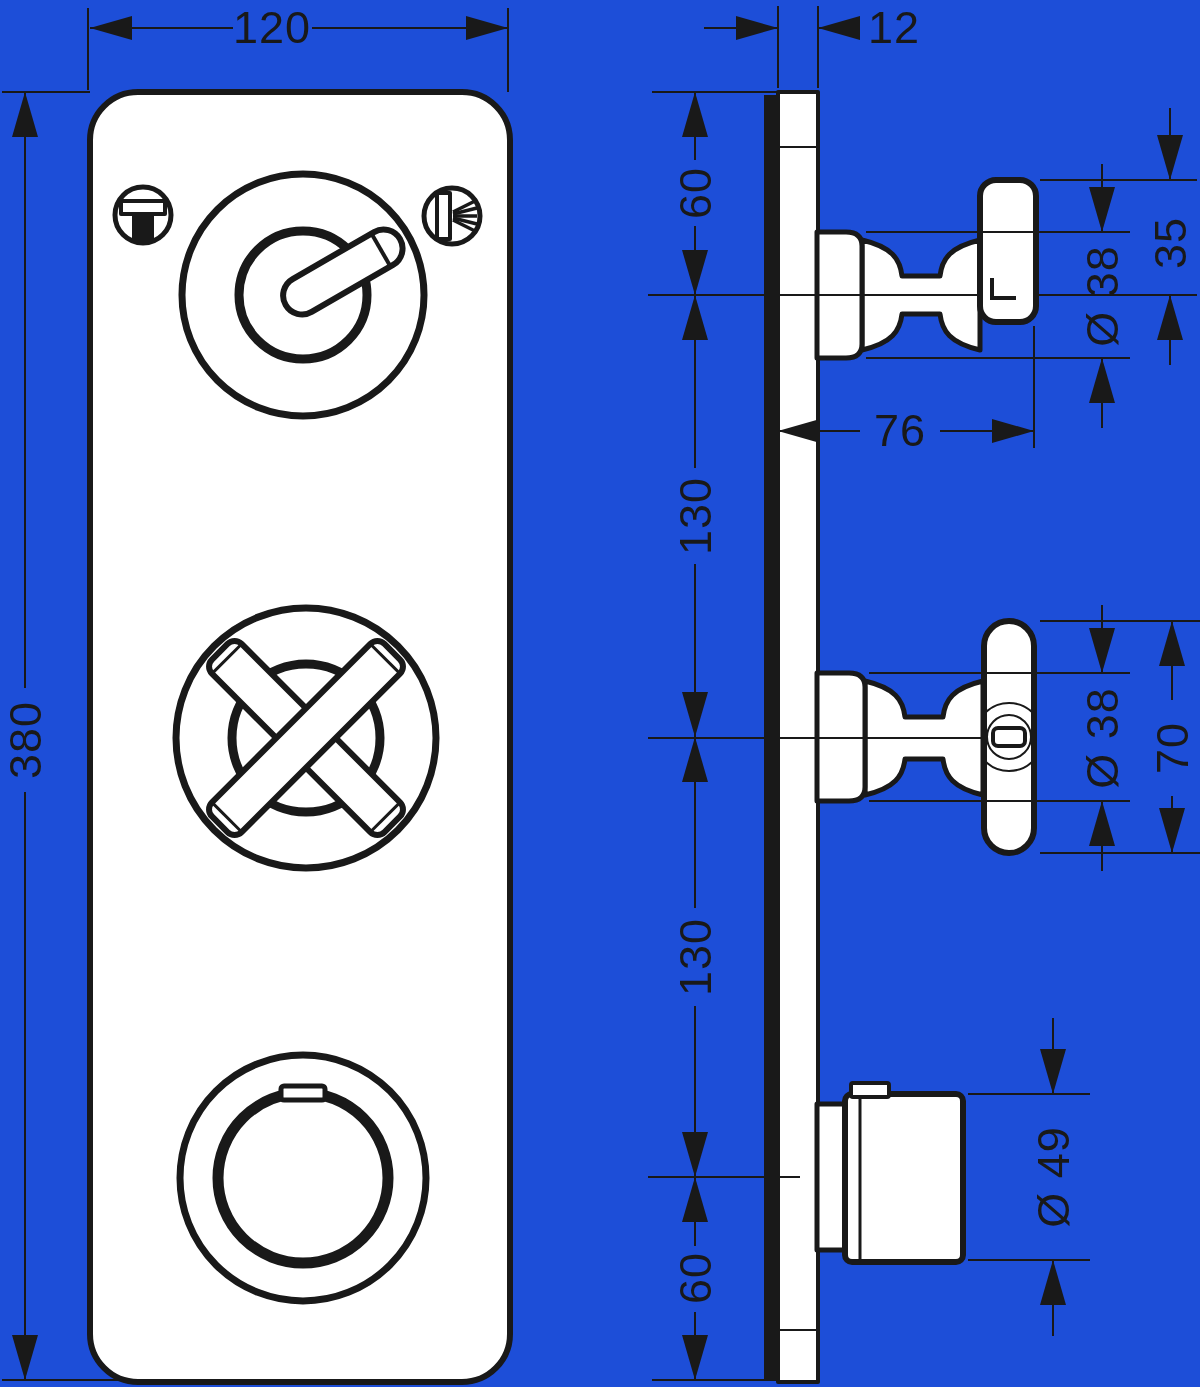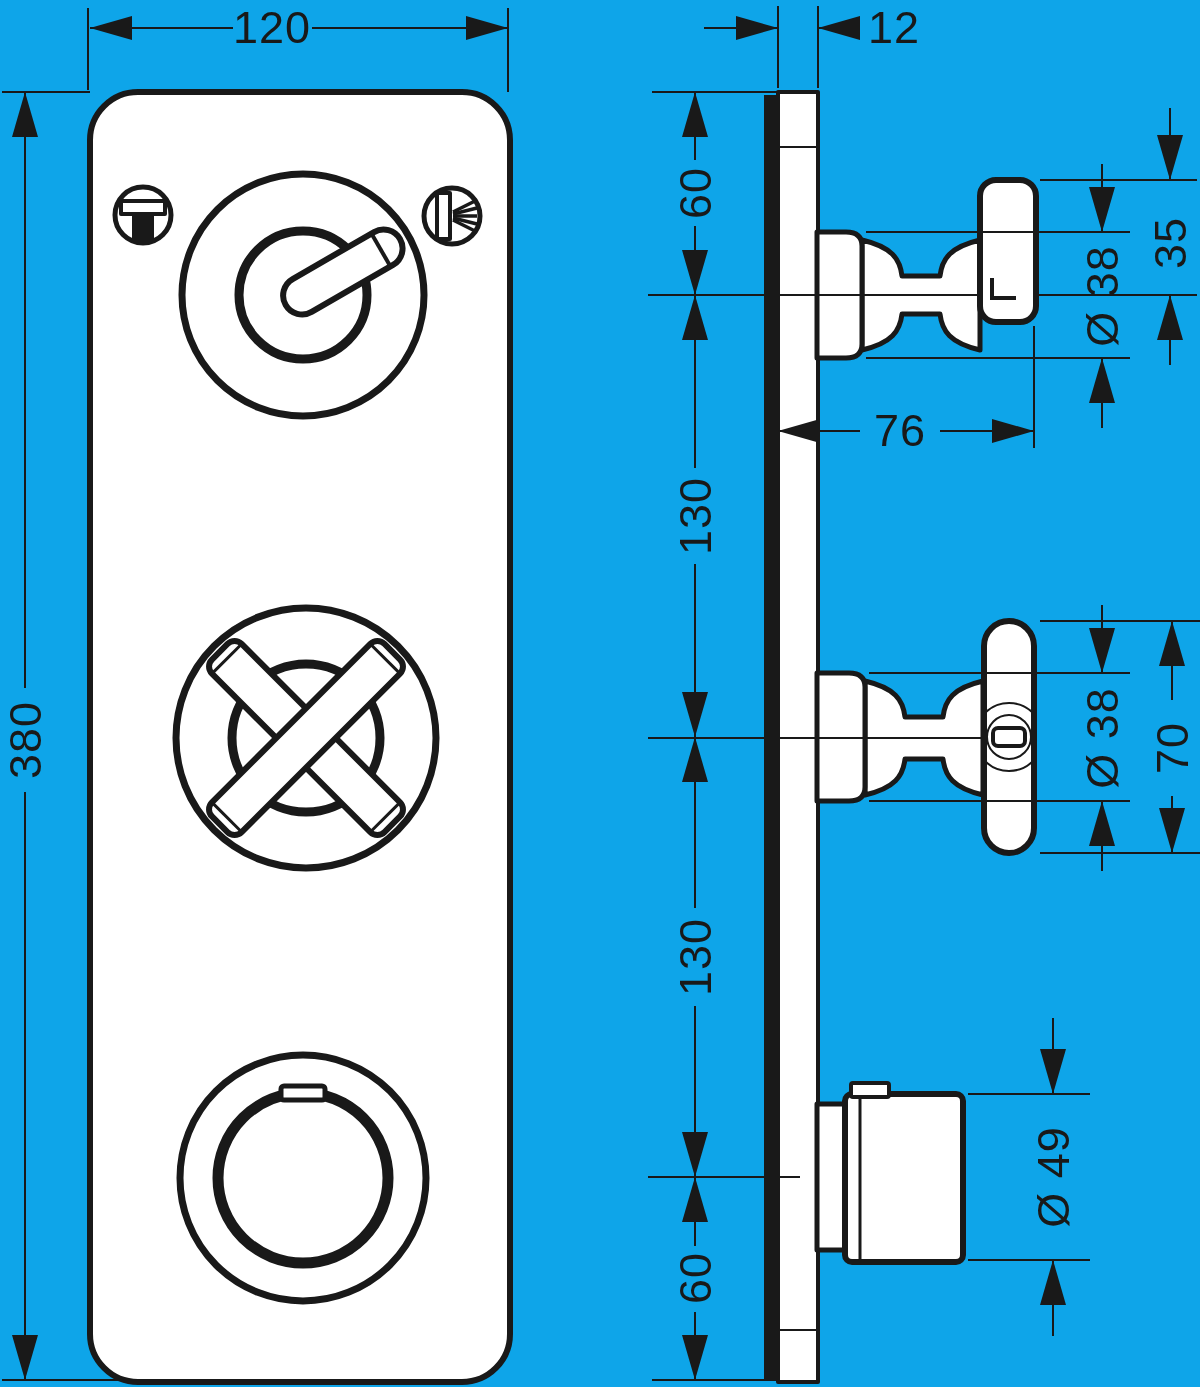--- a/index.html
+++ b/index.html
@@ -1,16 +1,16 @@
 <!DOCTYPE html>
 <html><head>
 <meta charset="utf-8">
 <style>
   html,body { margin:0; padding:0; background:#ffffff; }
-  .stage { position:relative; width:1200px; height:1387px; background:#0ea5e9; overflow:hidden; }
+  .stage { position:relative; width:1200px; height:1387px; background:#1d4ed8; overflow:hidden; }
   svg { display:block; }
   .thin  { stroke:#191919; stroke-width:2;  fill:none; }
   .med   { stroke:#191919; stroke-width:4;  fill:none; }
   .shape  { fill:#ffffff; stroke:#191919; stroke-width:6; stroke-linejoin:round; }
   .shape5 { fill:#ffffff; stroke:#191919; stroke-width:5; stroke-linejoin:round; }
   .shape4 { fill:#ffffff; stroke:#191919; stroke-width:4; stroke-linejoin:round; }
   .ring7  { fill:#ffffff; stroke:#191919; stroke-width:7; }
   .ring9  { fill:#ffffff; stroke:#191919; stroke-width:9; }
   .ring11 { fill:#ffffff; stroke:#191919; stroke-width:11; }
   .outline7 { fill:none; stroke:#191919; stroke-width:7; }

